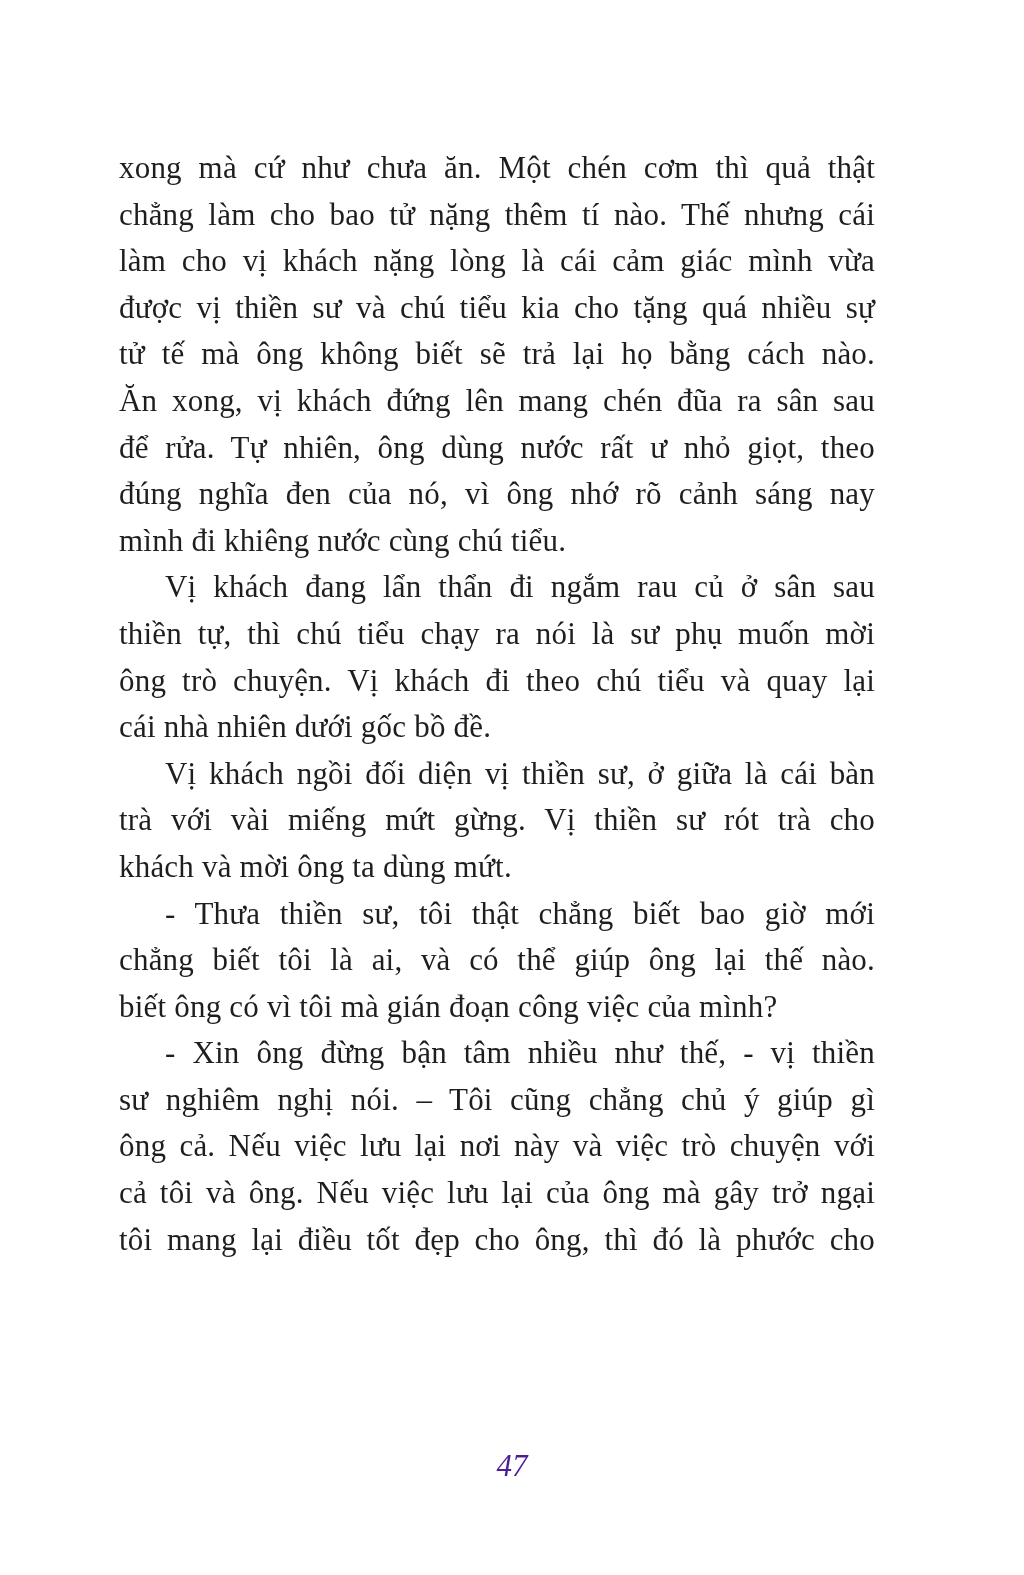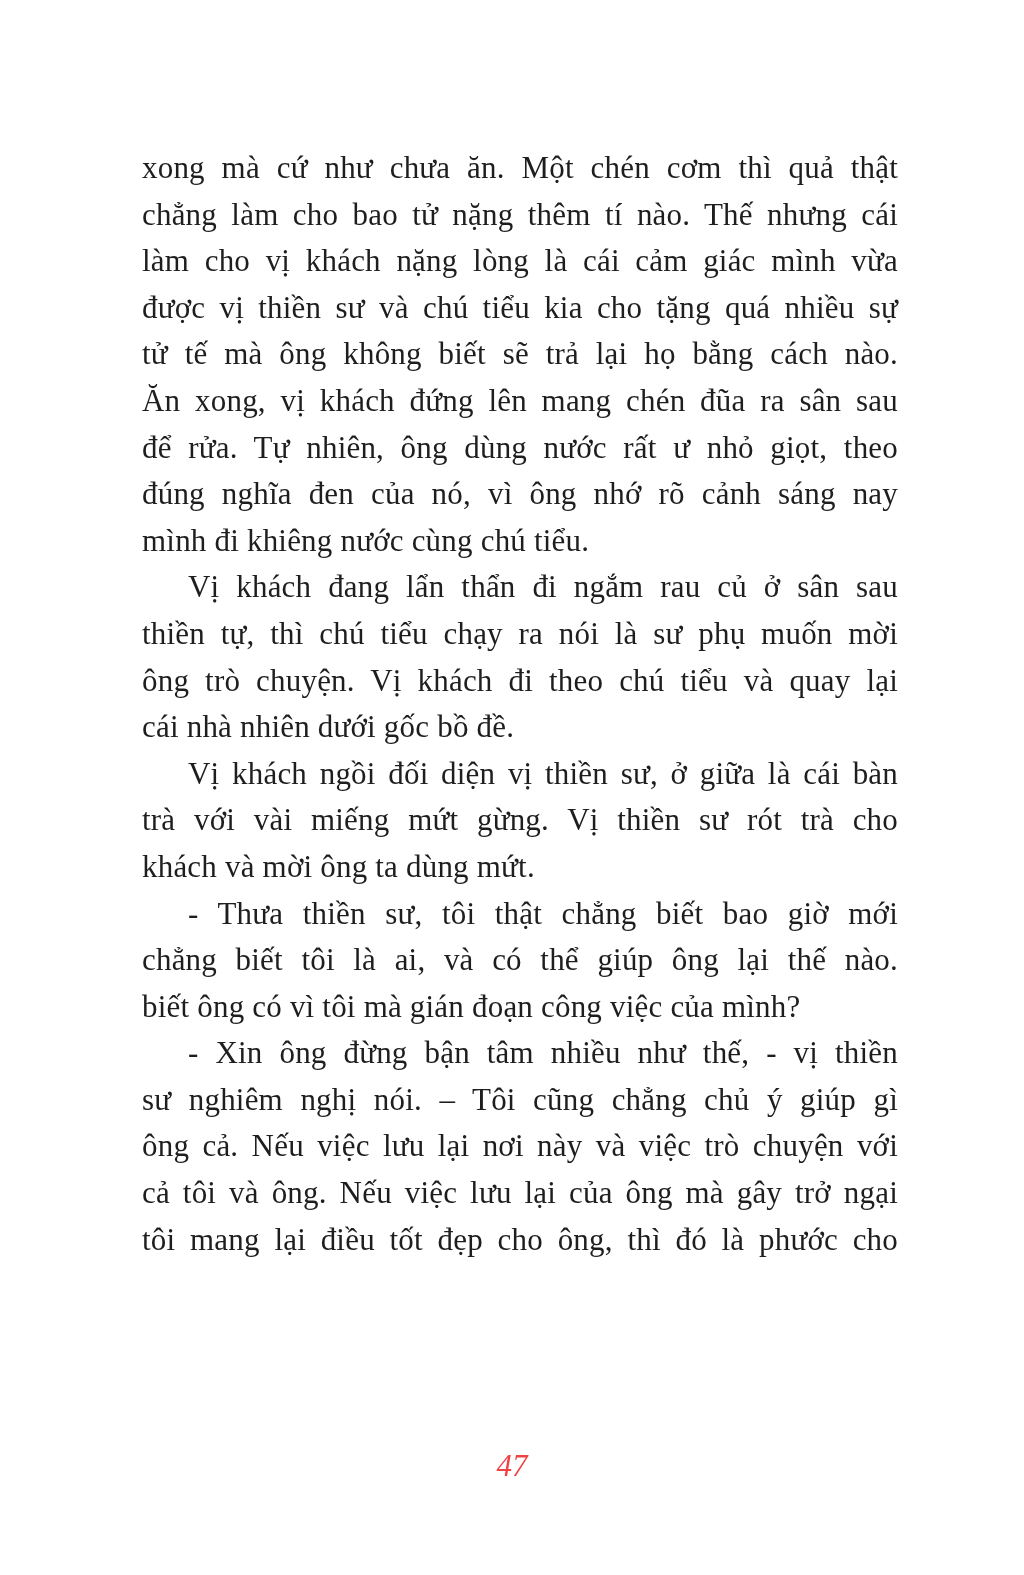--- a/index.html
+++ b/index.html
@@ -11,21 +11,21 @@
     position: relative;
     width: 1024px;
     height: 1575px;
     background: #ffffff;
     overflow: hidden;
     font-family: "Liberation Serif", "DejaVu Serif", serif;
     color: #1e1e1e;
   }
   .text-block {
     position: absolute;
-    left: 142px;
+    left: 119px;
     top: 145px;
     width: 756px;
   }
   .line {
     font-size: 31px;
     line-height: 46.6px;
     text-align: justify;
     text-align-last: justify;
     white-space: normal;
     letter-spacing: 0.2px;
@@ -37,21 +37,21 @@
     text-align-last: left;
   }
   .page-number {
     position: absolute;
     top: 1448px;
     left: 0;
     width: 1024px;
     text-align: center;
     font-size: 31px;
     font-style: italic;
-    color: #ef4444;
+    color: #4c1d95;
   }
 </style>
 </head>
 <body>
 
 <div class="page">
   <div class="text-block">
       <div class="line">xong mà cứ như chưa ăn. Một chén cơm thì quả thật</div>
       <div class="line">chẳng làm cho bao tử nặng thêm tí nào. Thế nhưng cái</div>
       <div class="line">làm cho vị khách nặng lòng là cái cảm giác mình vừa</div>

